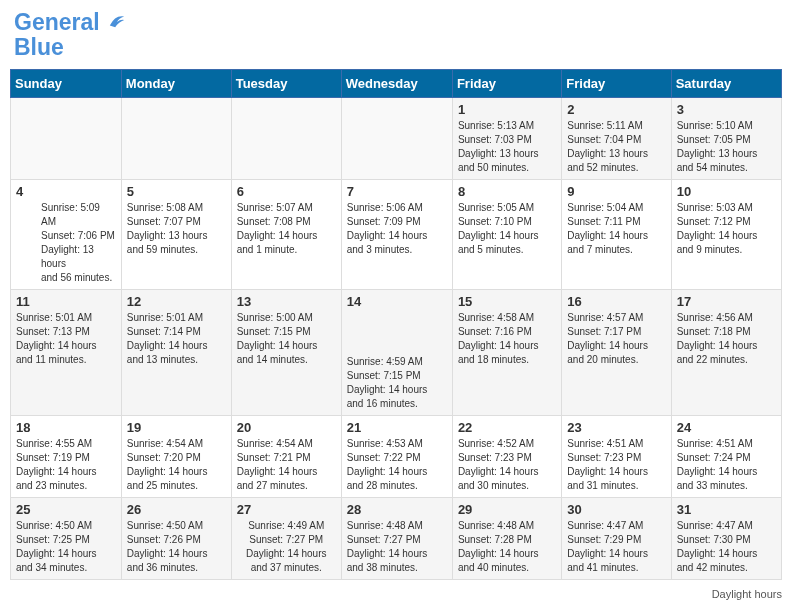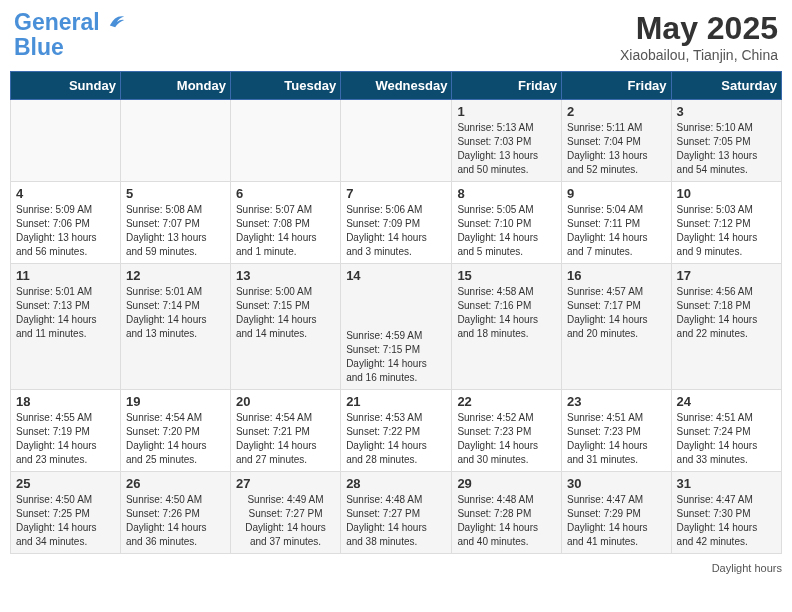--- a/index.html
+++ b/index.html
@@ -46,26 +46,26 @@
     .subtitle {
       font-size: 14px;
       color: #555;
     }
     .calendar {
       width: 100%;
       border-collapse: collapse;
       border: 1px solid #ccc;
     }
     .calendar th {
-      background: #0c4a6e;
+      background: #0369a1;
       color: #fff;
       font-size: 13px;
       font-weight: bold;
       padding: 6px 4px;
-      text-align: right;
+      text-align: left;
       border: 1px solid #3a6aac;
     }
     .calendar td {
       vertical-align: top;
       width: 113px;
       min-height: 80px;
       padding: 4px 5px;
       border: 1px solid #ddd;
       font-size: 10.5px;
       color: #333;
@@ -109,24 +109,20 @@
         <span class="logo-text">
           <span>General</span>
           <svg class="logo-icon" viewBox="0 0 20 18" fill="none" xmlns="http://www.w3.org/2000/svg">
             <path d="M2 14 Q8 2 18 4 Q12 6 10 10 Q14 7 18 8 Q12 10 8 16 Z" fill="#4a90d9"></path>
           </svg>
         </span>
       </div>
       <div class="logo-text" style="color:#4a90d9;">Blue</div>
     </div>
   </div>
-  <div class="title-block">
-    <div class="main-title">May 2025</div>
-    <div class="subtitle">Xiaobailou, Tianjin, China</div>
-  </div>
 </div>
 
 <table class="calendar">
   <thead>
     <tr>
     <th>Sunday</th>
         <th>Monday</th>
         <th>Tuesday</th>
         <th>Wednesday</th>
         <th>Friday</th>
@@ -158,21 +154,21 @@
           <span class="day-number">3</span>
           <div class="day-info" style="white-space: pre-line;">Sunrise: 5:10 AM
 Sunset: 7:05 PM
 Daylight: 13 hours
 and 54 minutes.</div>
         </td>
       </tr>
       <tr>
         <td>
           <span class="day-number">4</span>
-          <div class="day-info" style="white-space: pre-line;">Sunrise: 5:09 AM
+          <div class="day-info" style="white-space: pre-line; margin-left: 25px;">Sunrise: 5:09 AM
 Sunset: 7:06 PM
 Daylight: 13 hours
 and 56 minutes.</div>
         </td>
         <td>
           <span class="day-number">5</span>
           <div class="day-info" style="white-space: pre-line;">Sunrise: 5:08 AM
 Sunset: 7:07 PM
 Daylight: 13 hours
 and 59 minutes.</div>

